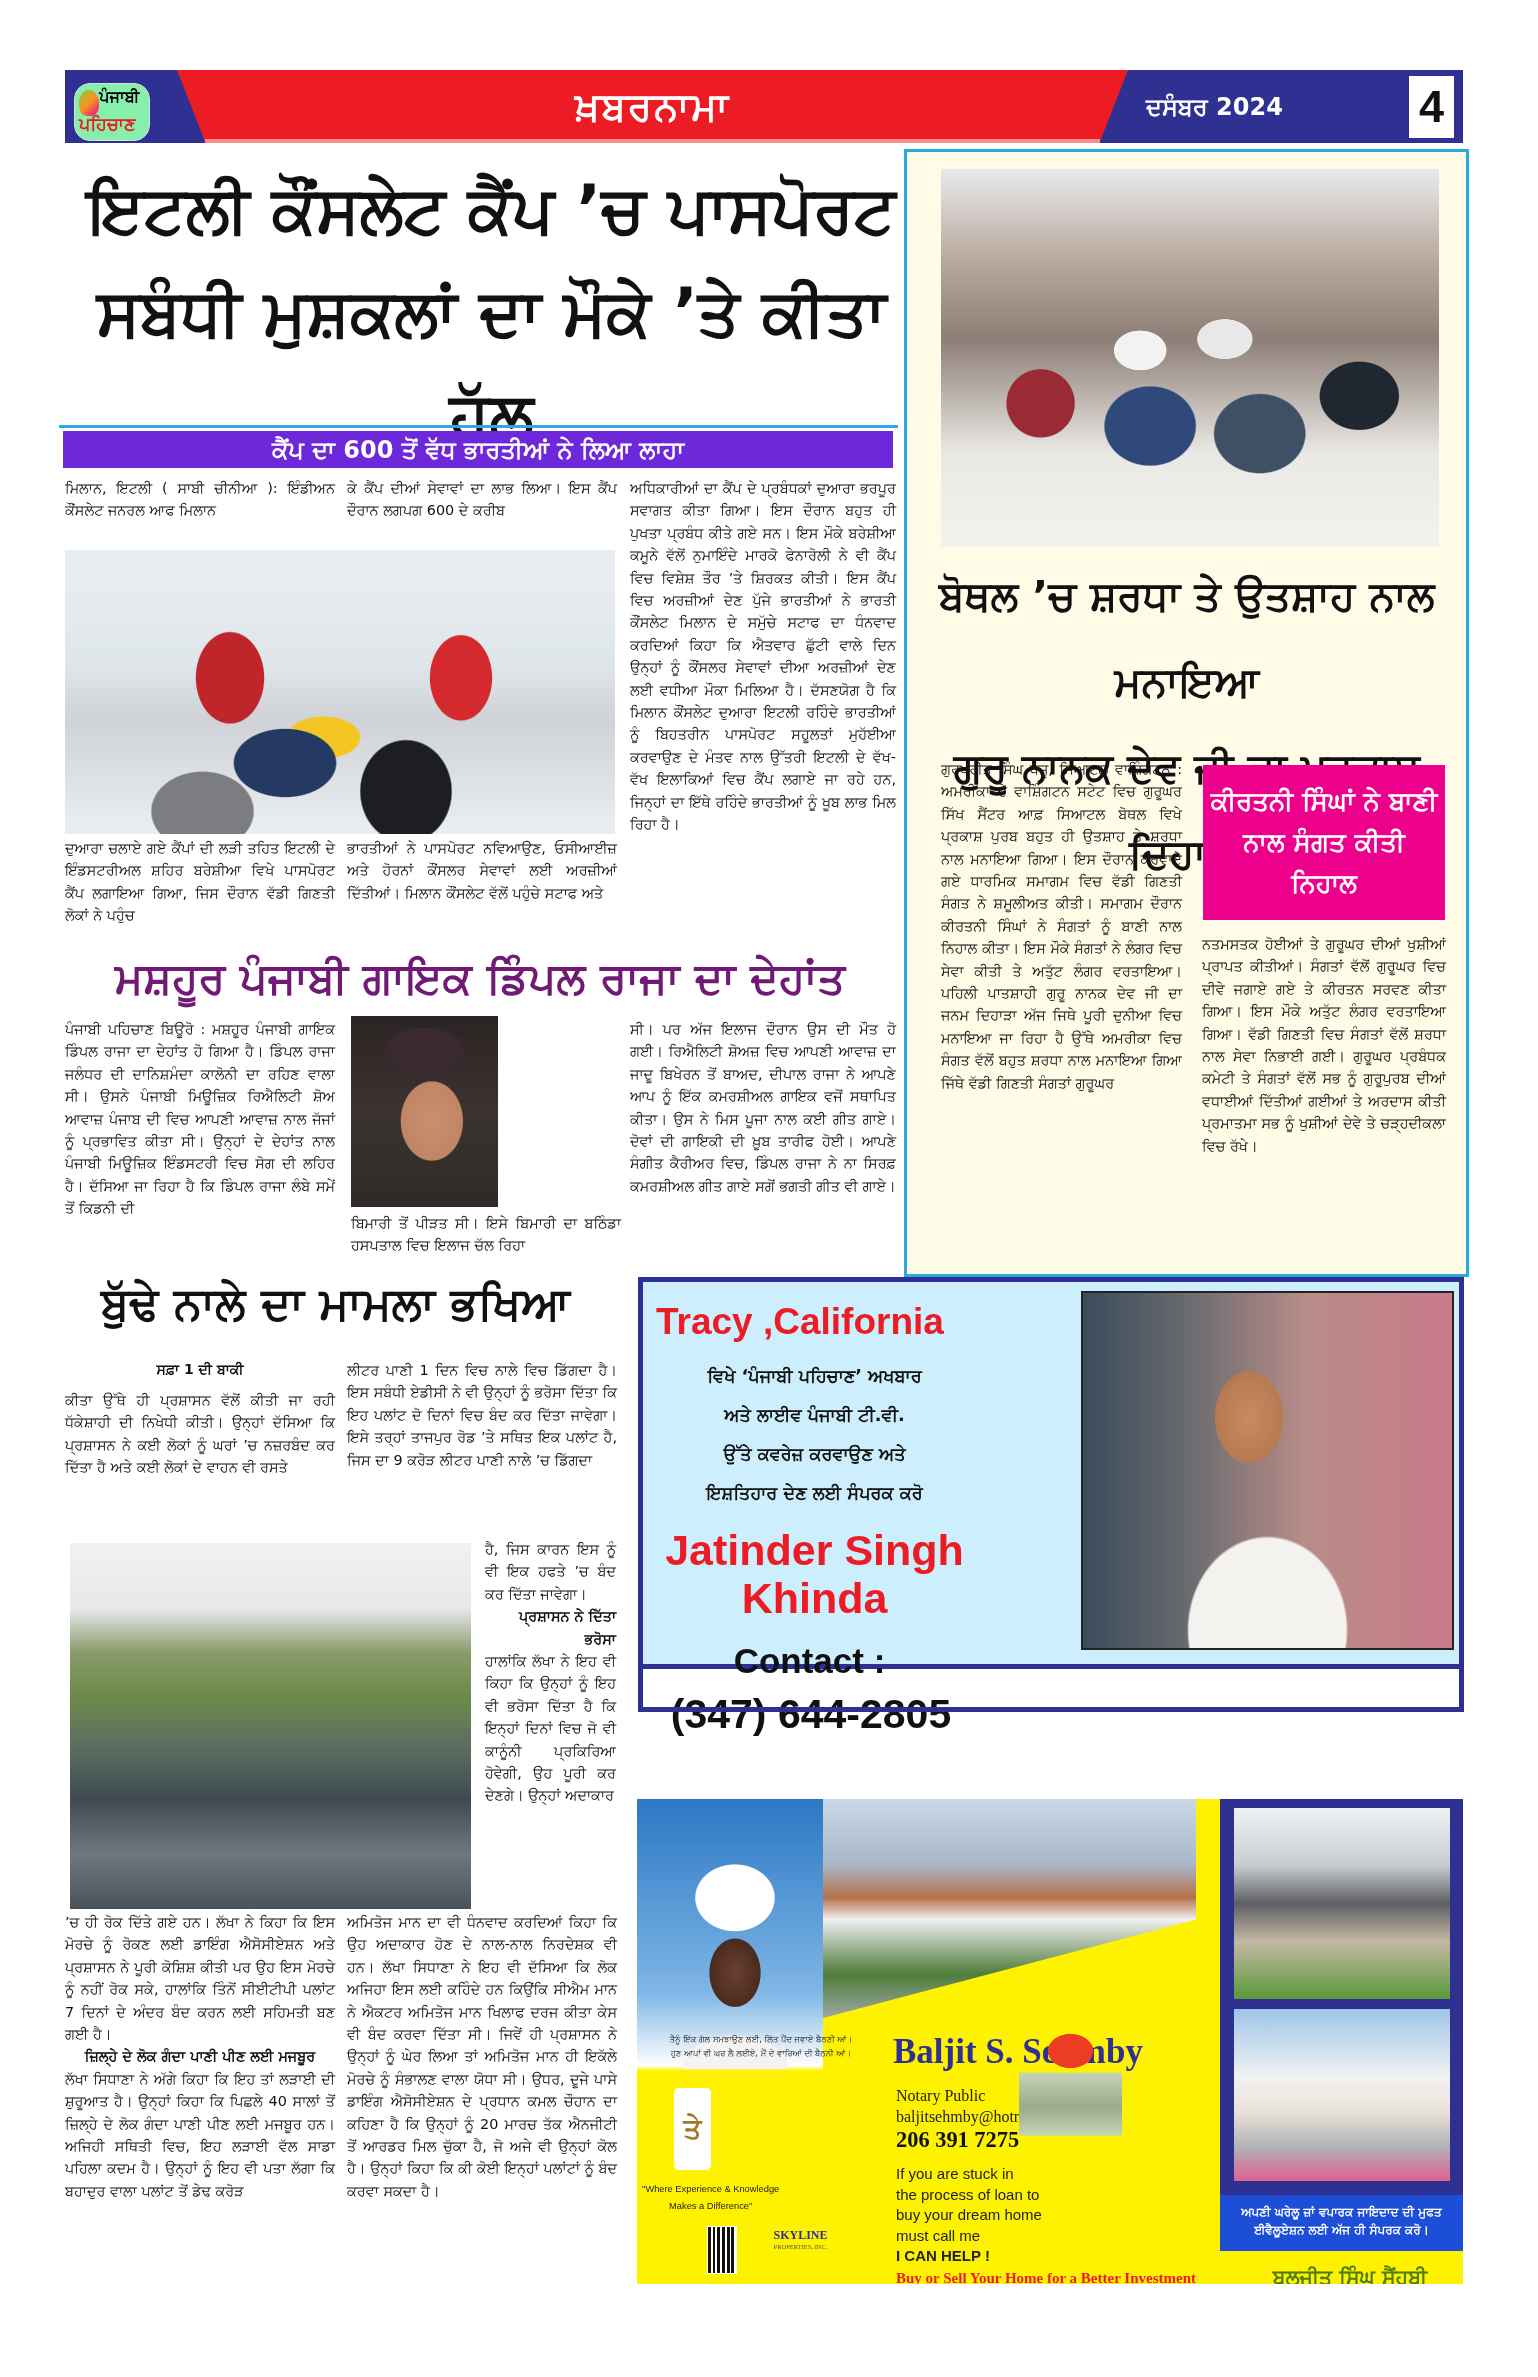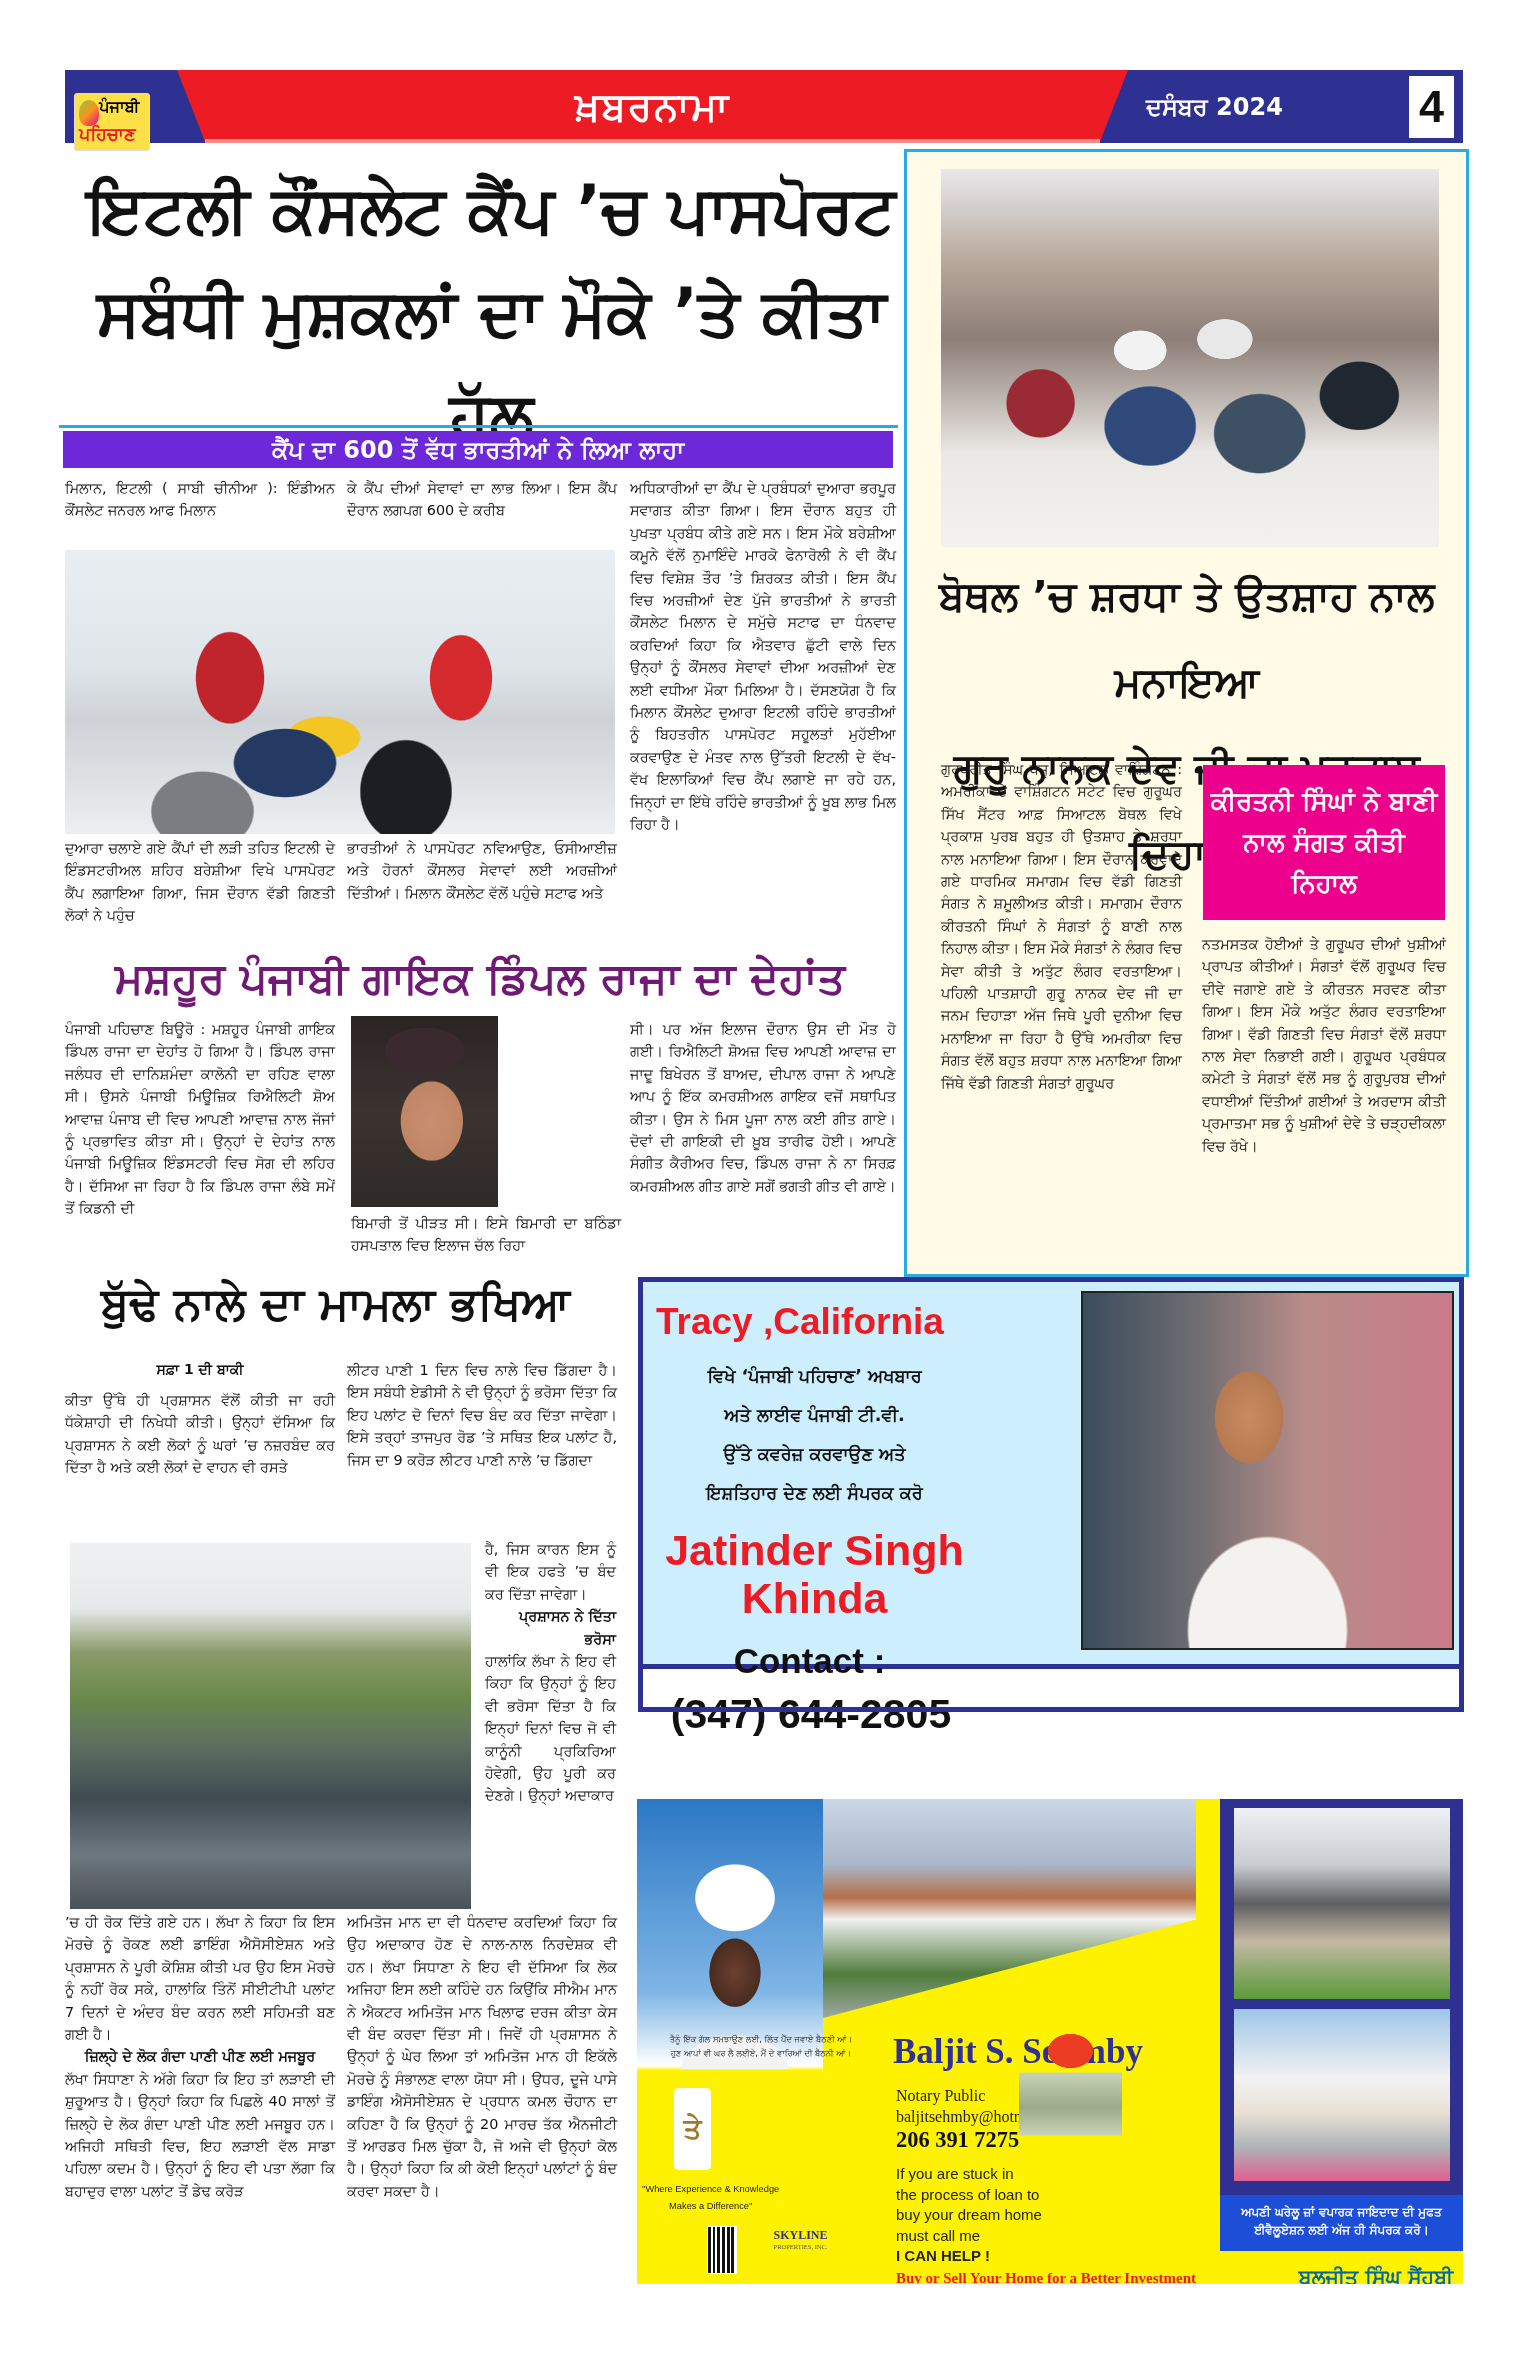--- a/index.html
+++ b/index.html
@@ -7,21 +7,21 @@
   body { position: relative; font-family: "DejaVu Sans", sans-serif; color: #111; }
   .abs { position: absolute; }
 
   
   .mast { left: 65px; top: 70px; width: 1398px; height: 73px; background: #2e3192; }
   .mast-red { left: 112px; top: 0; width: 951px; height: 73px; background: #ed1c24;
     clip-path: polygon(0 0, 100% 0, 97% 100%, 3% 100%); }
   .mast-red-underline { left: 140px; top: 69px; width: 895px; height: 3.7px; background: #f58d8d; }
   .mast-title { left: 112px; top: 0; width: 951px; height: 73px; display: flex; align-items: center; justify-content: center;
     color: #fff; font-weight: bold; font-size: 39px; letter-spacing: 1.9px; }
-  .logo-box { left: 9.3px; top: 23px; width: 76px; height: 58px; background: #fde047; border-radius: 3px; border: 1.9px solid #ddd; }
+  .logo-box { left: 9.3px; top: 13px; width: 76px; height: 58px; background: #86efac; border-radius: 16px; border: 1.9px solid #ddd; }
   .logo-flame { left: 3.7px; top: 5.6px; width: 20.5px; height: 26px; border-radius: 50% 50% 40% 40%;
     background: linear-gradient(135deg, #8dc63f 0%, #f7941d 50%, #ec008c 100%); }
   .logo-top { left: 24px; top: 2.8px; font-size: 16px; font-weight: bold; color: #000; }
   .logo-bot { left: 3.7px; top: 30px; font-size: 17.7px; font-weight: bold; color: #ed1c24; }
   .mast-date { left: 1081px; top: 0; height: 73px; display: flex; align-items: center; color: #fff; font-weight: bold; font-size: 24px; }
   .page-num { left: 1344px; top: 5.6px; width: 45px; height: 62px; background: #fff; color: #111; font-weight: bold; font-size: 45px;
     display: flex; align-items: center; justify-content: center; font-family: "Liberation Sans", sans-serif; }
 
   
   .headline { left: 72px; top: 158px; width: 839px; font-weight: bold; font-size: 65px; line-height: 103px; text-align: center; color: #111; }
@@ -100,21 +100,21 @@
   .ad2-house-b { left: 14px; top: 210px; width: 216px; height: 172px;
     background: linear-gradient(180deg, #9fc5e8 0%, #f2f2f2 40%, #e9e1d6 60%, #b0b3b8 80%, #e06090 100%); }
   .ad2-name { left: 256px; top: 233px; color: #2e3192; font-weight: bold; font-size: 35px; font-family: "Liberation Serif", serif; }
   .ad2-notary { left: 259px; top: 287px; font-size: 16px; font-family: "Liberation Serif", serif; color: #222; line-height: 20.5px; }
   .ad2-phone { left: 259px; top: 328px; font-size: 22.4px; font-weight: bold; font-family: "Liberation Serif", serif; color: #111; }
   .ad2-pitch { left: 259px; top: 365px; font-size: 15px; font-family: "Liberation Sans", sans-serif; color: #222; line-height: 20.5px; }
   .ad2-help { font-weight: bold; }
   .ad2-buy { left: 259px; top: 471px; font-size: 15px; font-weight: bold; color: #ed1c24; font-family: "Liberation Serif", serif; }
   .ad2-eval { left: 583px; top: 396px; width: 243px; height: 56px; background: #1d4ed8; color: #fff; font-size: 12px; font-weight: bold; line-height: 18.6px;
     text-align: center; padding-top: 7.5px; }
-  .ad2-pa-name { left: 632px; top: 466px; width: 214px; font-size: 20.5px; font-weight: bold; text-align: center; color: #0369a1; }
+  .ad2-pa-name { left: 606px; top: 466px; width: 214px; font-size: 20.5px; font-weight: bold; text-align: center; color: #4d7c0f; }
   .ad2-quote-pa { left: 1.9px; top: 233px; width: 186px; font-size: 8.4px; line-height: 14px; text-align: center; color: #222; margin-left: 29px; }
   .ad2-logo { left: 37px; top: 289px; width: 37px; height: 82px; background: #fff; border-radius: 4.7px; display: flex; align-items: center; justify-content: center;
     color: #a07a2a; font-size: 28px; font-weight: bold; }
   .ad2-quote { left: 3.7px; top: 382px; width: 140px; font-size: 9.3px; line-height: 17px; color: #222; text-align: center; font-family: "Liberation Sans", sans-serif; }
   .ad2-qr { left: 70px; top: 427px; width: 30px; height: 48px;
     background: repeating-linear-gradient(90deg, #111 0 2.8px, #fff 2.8px 4.7px), #fff; border: 1.9px solid #fff; }
   .ad2-skyline { left: 131px; top: 429px; width: 65px; text-align: center; color: #2e3192; font-weight: bold; font-size: 12px; font-family: "Liberation Serif", serif; }
   .ad2-skyline-sub { display: block; font-size: 6.5px; color: #555; font-weight: normal; }
   .ad2-money { left: 382px; top: 224px; width: 103px; height: 140px;
     background:

